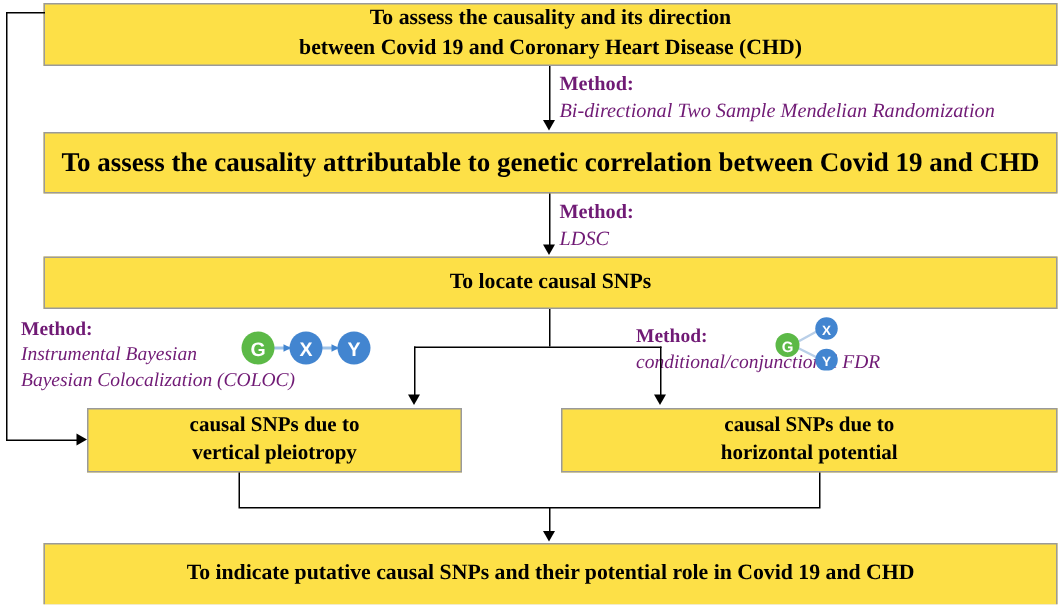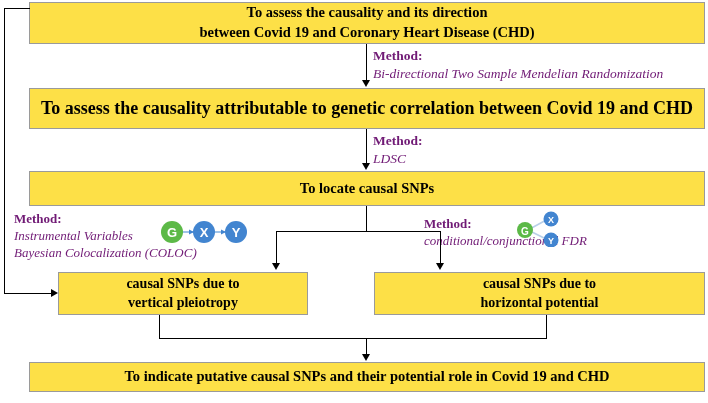--- a/index.html
+++ b/index.html
@@ -30,21 +30,21 @@
     color: #000000;
     line-height: 1.35;
   }
   .box .line { display: block; }
 
   #box-assess-causality { left: 29px;  top: 2px;   width: 676px; height: 42px;  font-size: 14.5px; }
   #box-genetic-correlation { left: 29px; top: 88px; width: 676px; height: 41px; font-size: 18px; }
   #box-locate-snps { left: 29px;  top: 171px; width: 676px; height: 35px; font-size: 14.5px; }
   #box-vertical-pleiotropy { left: 58px; top: 272px; width: 250px; height: 43px; font-size: 14px; }
   #box-horizontal-pleiotropy { left: 374px; top: 272px; width: 331px; height: 43px; font-size: 14px; }
-  #box-putative-snps { left: 29px; top: 362px; width: 676px; height: 30px; font-size: 14.5px; }
+  #box-putative-snps { left: 29px; top: 362px; width: 676px; height: 42px; font-size: 14.5px; }
 
   
   .method {
     position: absolute;
     color: #701a75;
     line-height: 1.3;
     white-space: nowrap;
   }
   .method .m-label {
     display: block;
@@ -142,21 +142,21 @@
     <span class="m-name">Bi-directional Two Sample Mendelian Randomization</span>
   </div>
 
   <div class="method" id="method-ldsc">
     <span class="m-label">Method:</span>
     <span class="m-name">LDSC</span>
   </div>
 
   <div class="method" id="method-coloc">
     <span class="m-label">Method:</span>
-    <span class="m-name">Instrumental Variables</span>
+    <span class="m-name">Instrumental Bayesian</span>
     <span class="m-name">Bayesian Colocalization (COLOC)</span>
   </div>
 
   <div class="method" id="method-fdr">
     <span class="m-label">Method:</span>
     <span class="m-name">conditional/conjunctional FDR</span>
   </div>
 
   <div class="gxy" style="left:158px; top:218px;">
     <svg width="92" height="28" viewBox="0 0 92 28">

